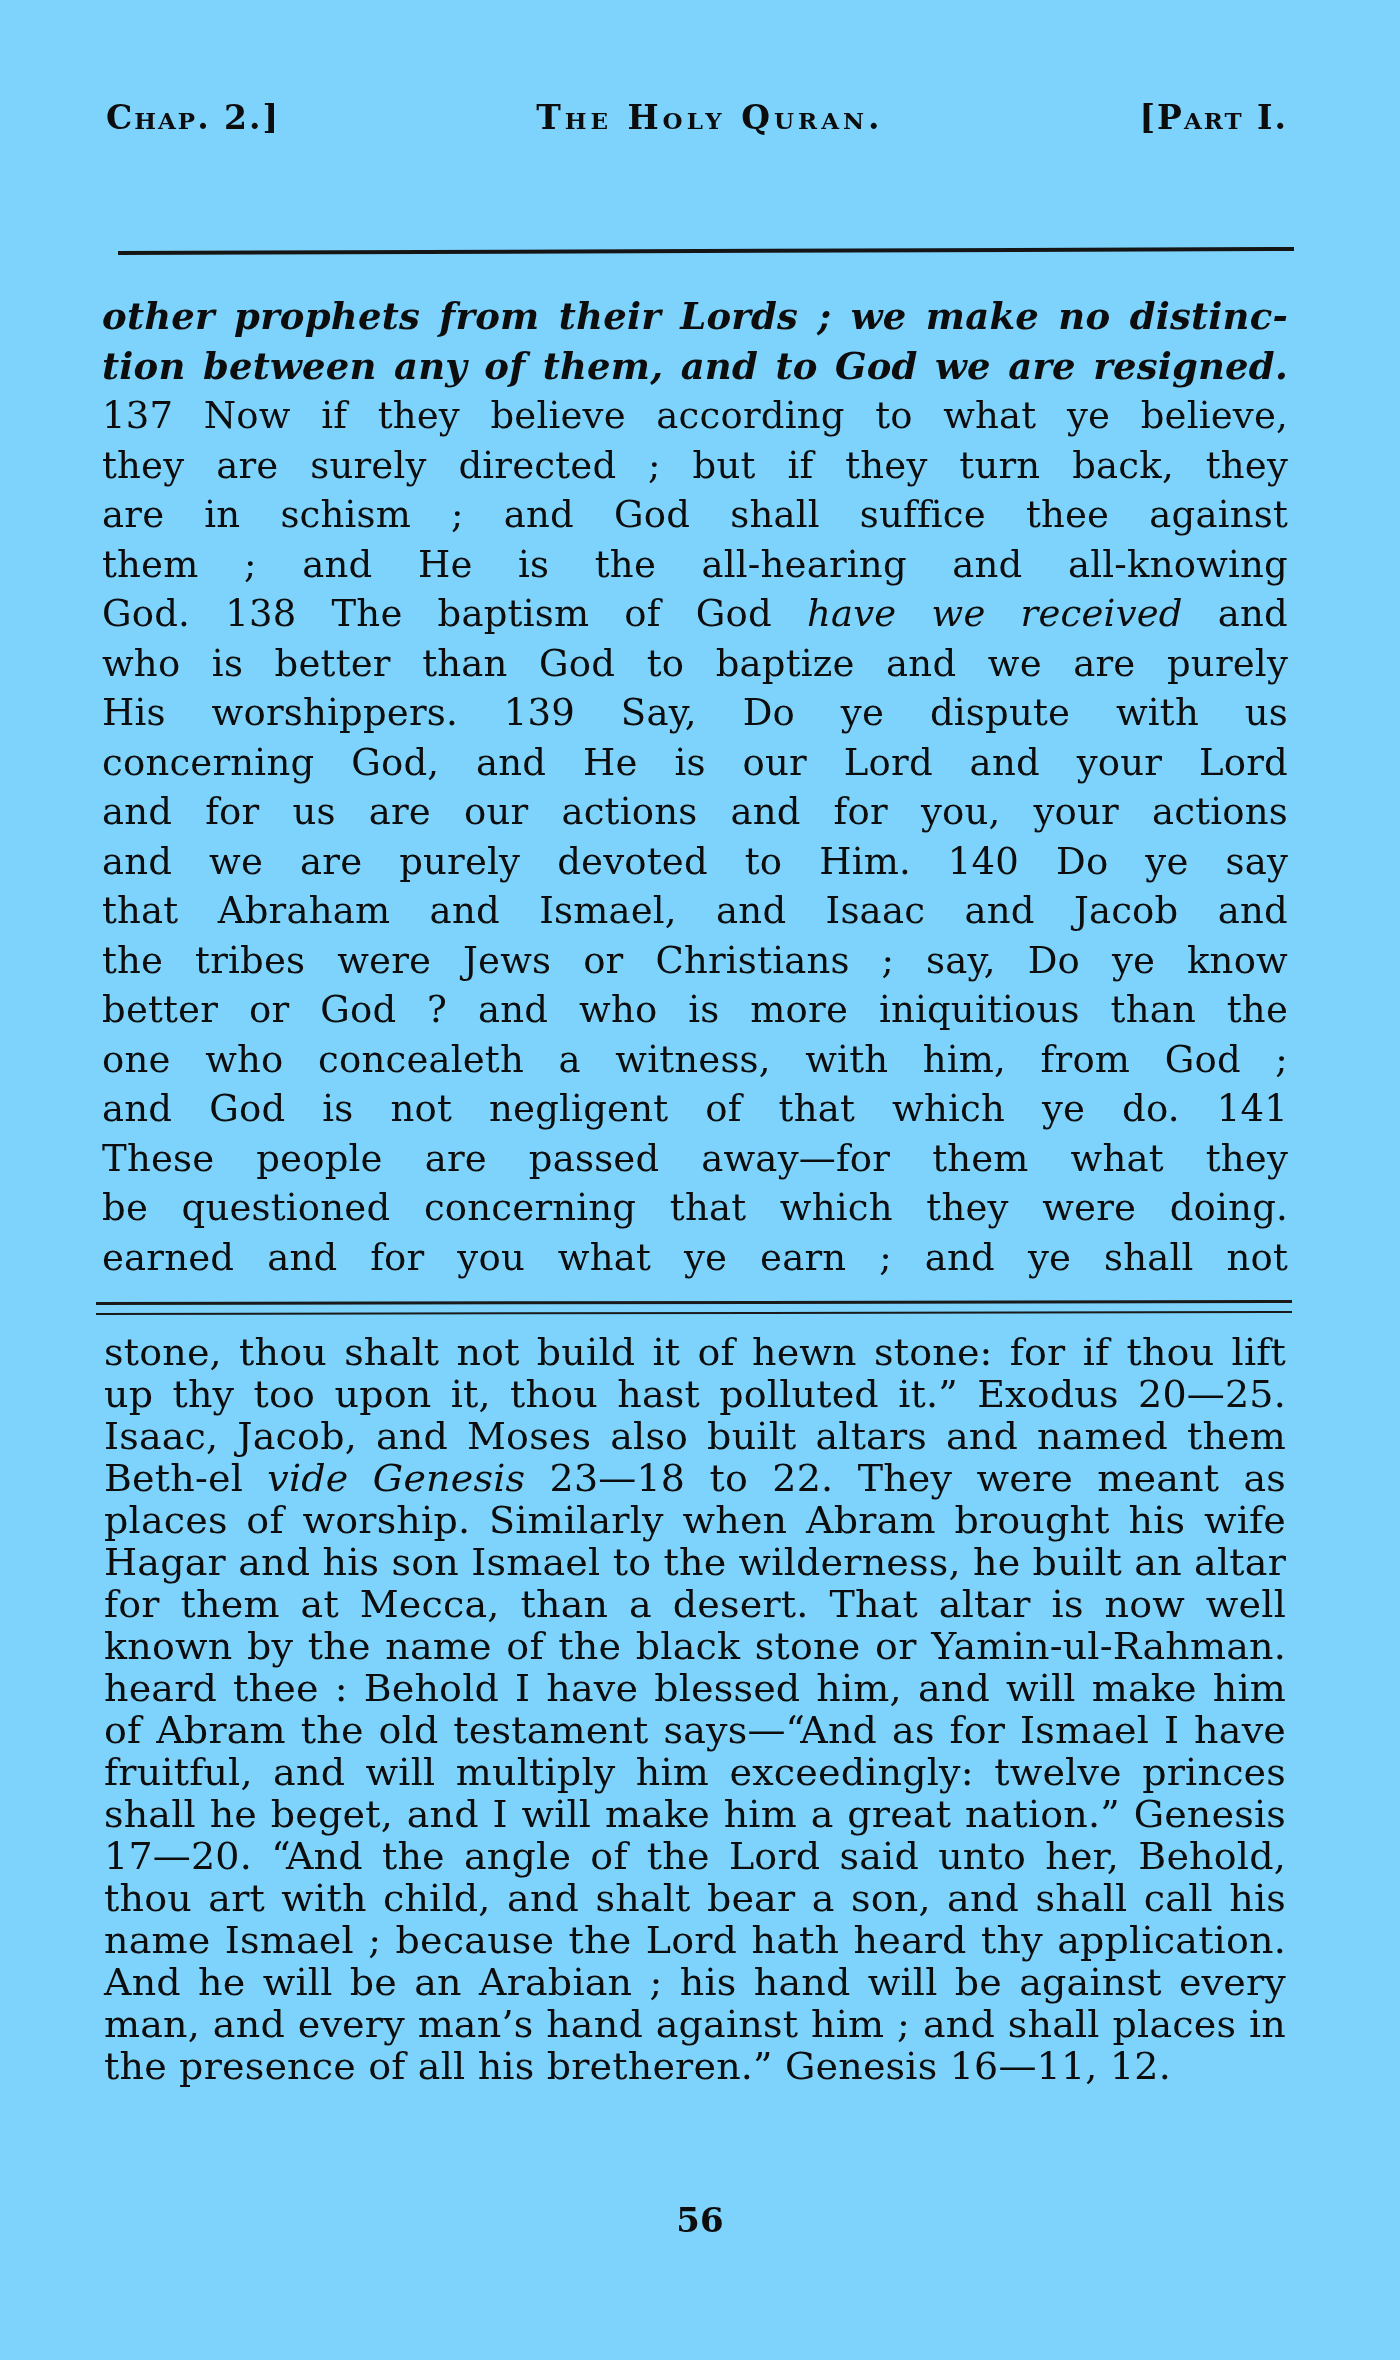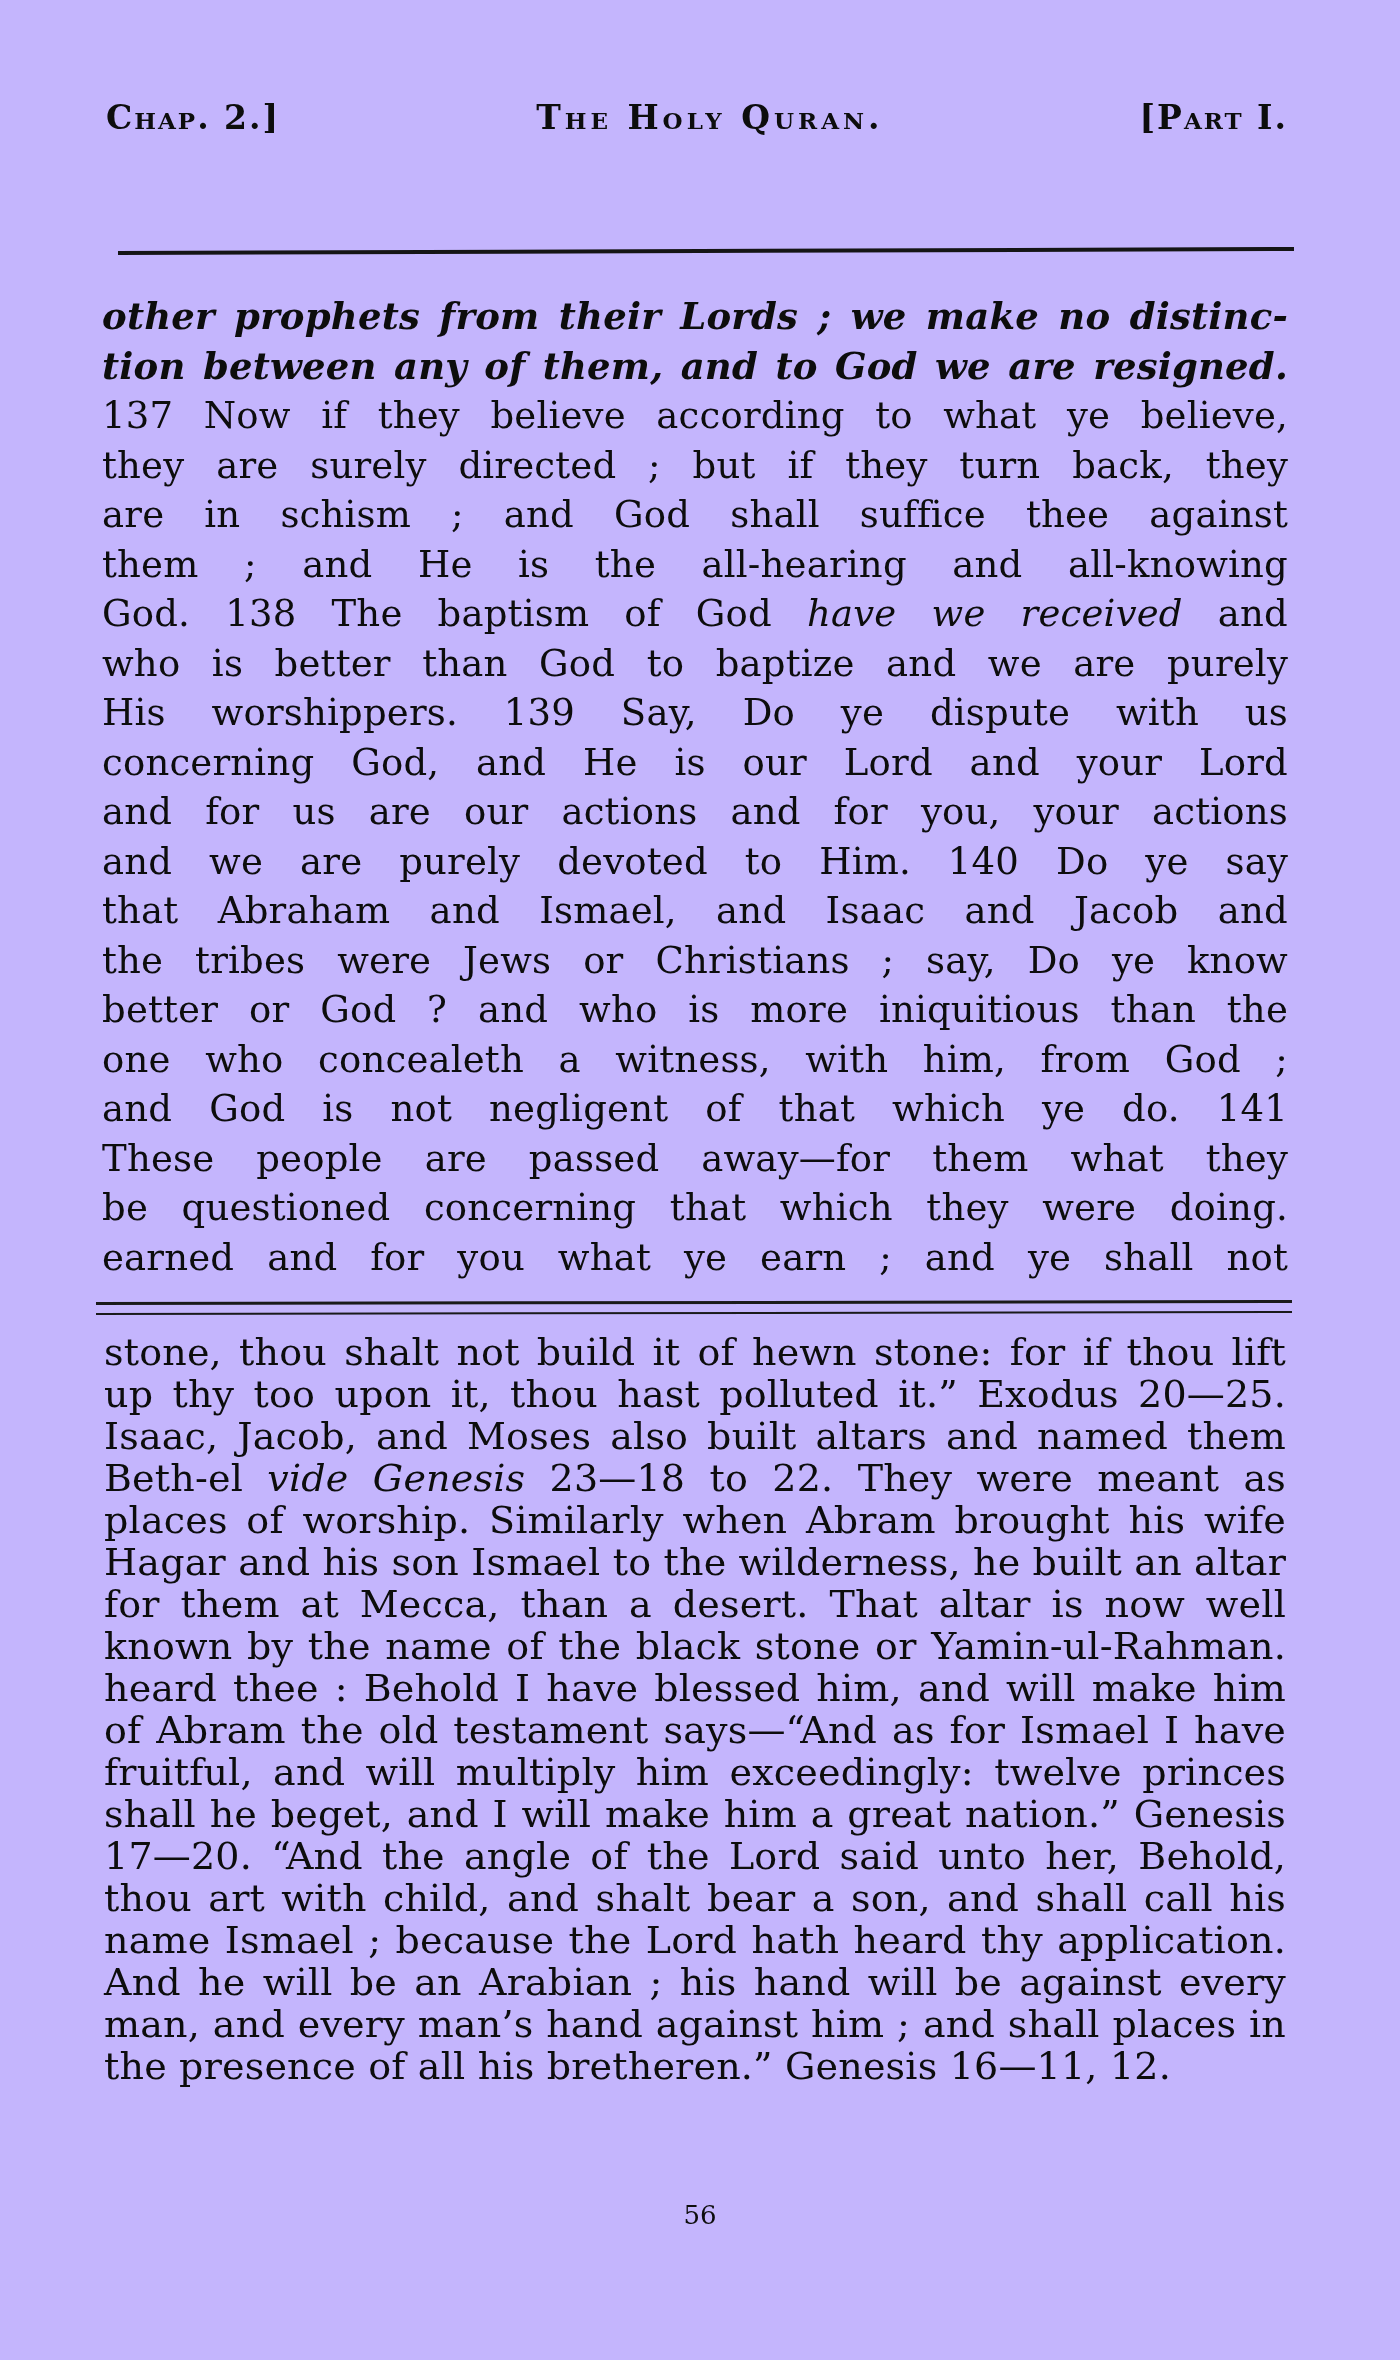--- a/index.html
+++ b/index.html
@@ -4,21 +4,21 @@
 <style>
   html, body {
     margin: 0;
     padding: 0;
     background: #e9e9e9;
   }
   .page {
     position: relative;
     width: 1400px;
     height: 2360px;
-    background: #c4b5fd;
+    background: #7dd3fc;
     color: #0d0d0d;
     font-family: "DejaVu Serif", "Liberation Serif", serif;
     overflow: hidden;
   }
   .page-header {
     position: absolute;
     left: 106px;
     right: 112px;
     top: 98px;
     display: flex;
@@ -76,22 +76,22 @@
     font-size: 38px;
     line-height: 42px;
     letter-spacing: 0.2px;
   }
   .page-number {
     position: absolute;
     top: 2200px;
     left: 0;
     width: 100%;
     text-align: center;
-    font-size: 26px;
-    font-weight: normal;
+    font-size: 34px;
+    font-weight: bold;
   }
 </style>
 </head>
 <body>
 
 <div class="page">
 
   <header class="page-header">
     <span class="left">Chap. 2.]</span>
     <span class="center">The Holy Quran.</span>

